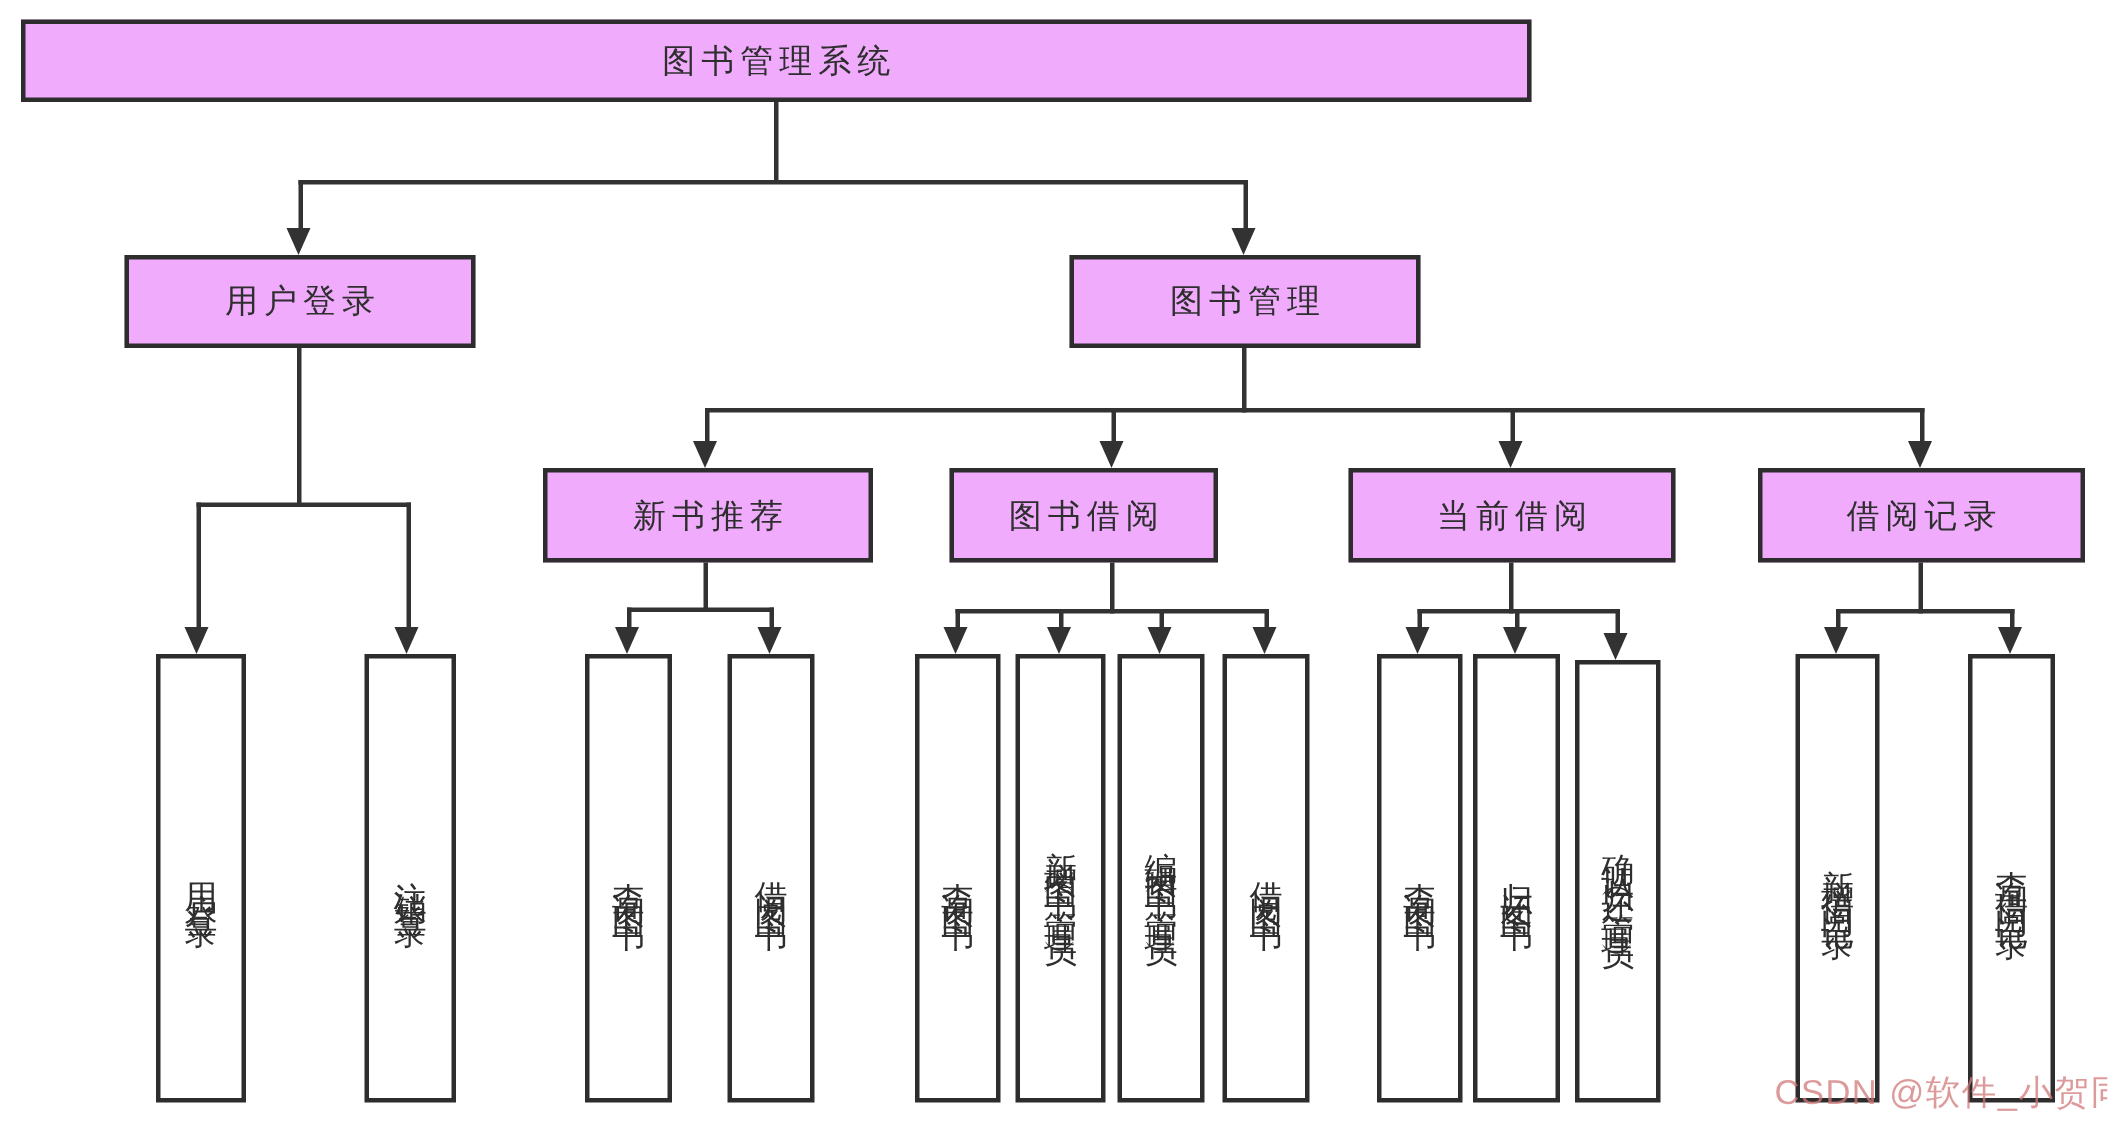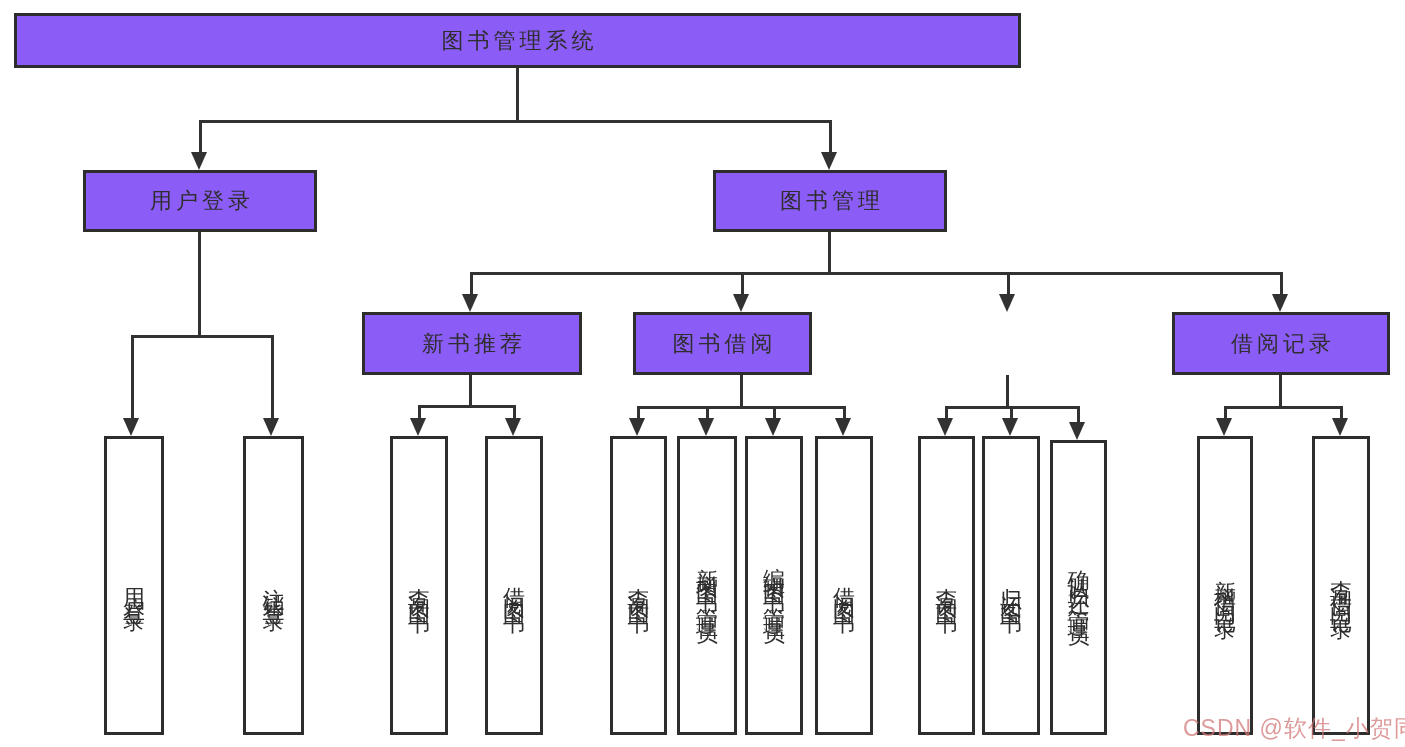--- a/index.html
+++ b/index.html
@@ -7,21 +7,21 @@
     position:relative;
     width:1405px;height:747px;
     background:#ffffff;
     font-family:"Liberation Sans","DejaVu Sans",sans-serif;
     overflow:hidden;
   }
   .hbox{
     position:absolute;
     box-sizing:border-box;
     border:3px solid #2d2d2d;
-    background:#8b5cf6;
+    background:#f0abfc;
     display:flex;align-items:center;justify-content:center;
     font-size:22px;color:#2e2e2e;
     letter-spacing:4px;text-indent:4px;
     white-space:nowrap;
   }
   .vbox{
     position:absolute;
     box-sizing:border-box;
     border:3px solid #2d2d2d;
     background:#ffffff;
@@ -68,20 +68,23 @@
   </div>
   <div class="hbox" style="left:713px;top:170px;width:234px;height:62px;">
     <span>图书管理</span>
   </div>
 
   <div class="hbox" style="left:362px;top:312px;width:220px;height:63px;">
     <span>新书推荐</span>
   </div>
   <div class="hbox" style="left:633px;top:312px;width:179px;height:63px;">
     <span>图书借阅</span>
+  </div>
+  <div class="hbox" style="left:899px;top:312px;width:218px;height:63px;">
+    <span>当前借阅</span>
   </div>
   <div class="hbox" style="left:1172px;top:312px;width:218px;height:63px;">
     <span>借阅记录</span>
   </div>
 
   <div class="vbox" style="left:104px;width:60px;">
     <span>用户登录</span>
   </div>
   <div class="vbox" style="left:243px;width:61px;">
     <span>注销登录</span>

